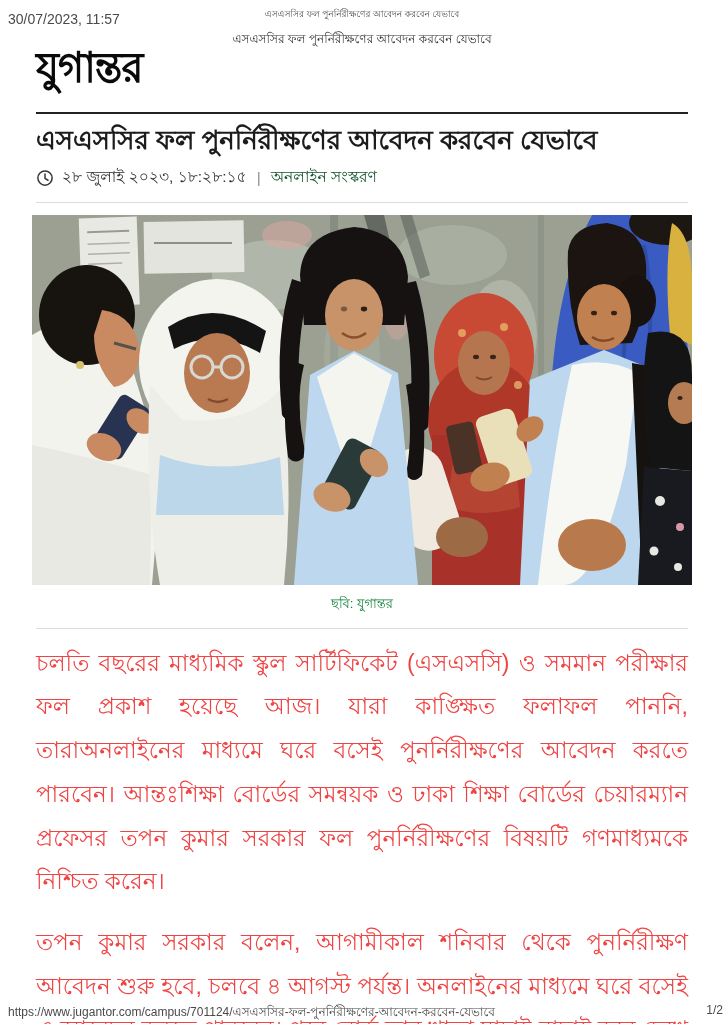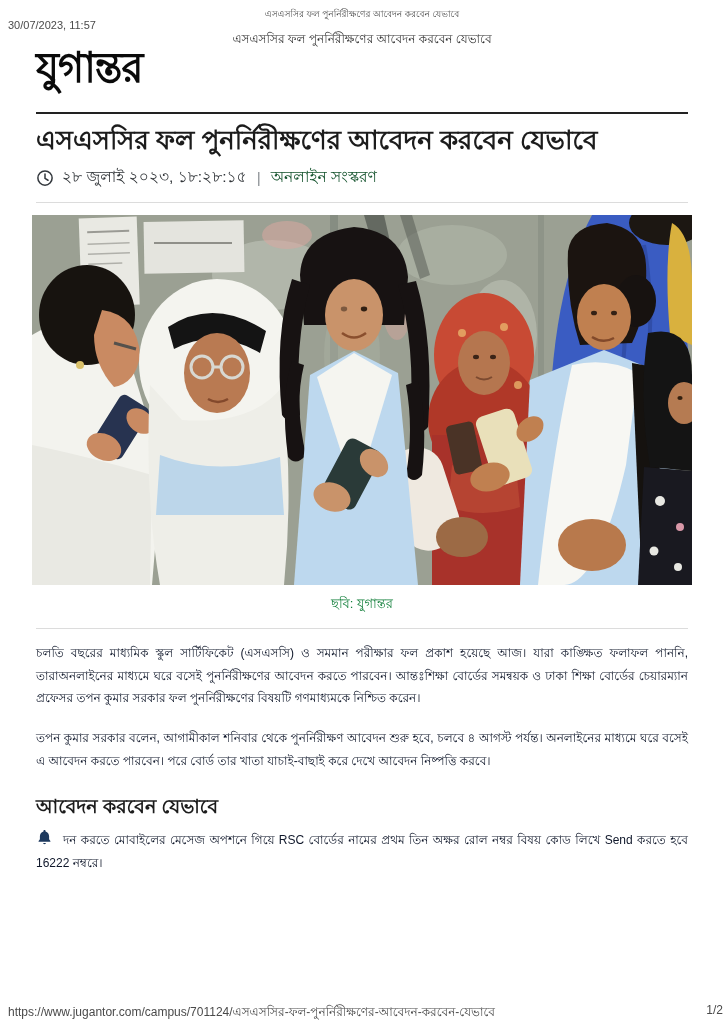--- a/index.html
+++ b/index.html
@@ -5,21 +5,21 @@
   * { margin:0; padding:0; box-sizing:border-box; }
   html,body { background:#ffffff; }
   .page {
     position:relative; width:724px; height:1024px; margin:0 auto;
     background:#ffffff; overflow:hidden;
     font-family:"Liberation Sans","DejaVu Sans",sans-serif;
     color:#2b2b2b;
   }
   
   .print-header { position:absolute; top:7px; left:0; width:100%; height:14px; }
-  .print-datetime { position:absolute; left:8px; top:12px; font-size:11px; color:#4a4a4a; }
+  .print-datetime { position:absolute; left:8px; top:4px; font-size:14px; color:#4a4a4a; }
   .print-title { position:absolute; left:0; top:0; width:100%; text-align:center; font-size:9px; color:#4a4a4a; }
   .page-subtitle { position:absolute; top:30px; left:0; width:100%; text-align:center; font-size:12px; color:#333; }
 
   .content { position:absolute; left:36px; top:48px; width:652px; }
 
   
   .masthead { padding-bottom:24px; border-bottom:2px solid #222; }
   .logo {
     display:inline-block; font-size:40px; line-height:40px; font-weight:bold;
     font-family:"Liberation Serif","DejaVu Serif",serif; color:#0a0a0a;
@@ -36,21 +36,21 @@
 
   .rule-light { border:none; border-top:1px solid #dcdcdc; margin-top:11px; }
 
   
   .photo-wrap { margin-top:12px; width:660px; margin-left:-4px; }
   .photo { display:block; width:660px; height:370px; }
   .caption { margin-top:9px; text-align:center; font-size:13px; color:#15803d; }
   .caption-rule { border:none; border-top:1px solid #dcdcdc; margin-top:13px; }
 
   
-  .body-text p { margin-top:13px; font-size:12px; line-height:1.9; text-align:justify; color:#0f172a; }
+  .body-text p { margin-top:13px; font-size:23px; line-height:1.9; text-align:justify; color:#ef4444; }
   .body-text p.p2 { margin-top:17px; }
   .subheading { margin-top:19px; font-size:19px; font-weight:bold; color:#1c1c1c; }
   .p3 { margin-top:3px !important; }
   .bell-line { position:relative; }
   .bell-icon-inline { display:inline-block; width:17px; height:20px; vertical-align:-3px; margin-right:10px; }
 
   
   .print-footer { position:absolute; bottom:9px; left:0; width:100%; height:12px; font-size:12px; color:#4a4a4a; }
   .footer-url { position:absolute; left:8px; top:0; }
   .footer-page { position:absolute; right:1px; top:0; }

